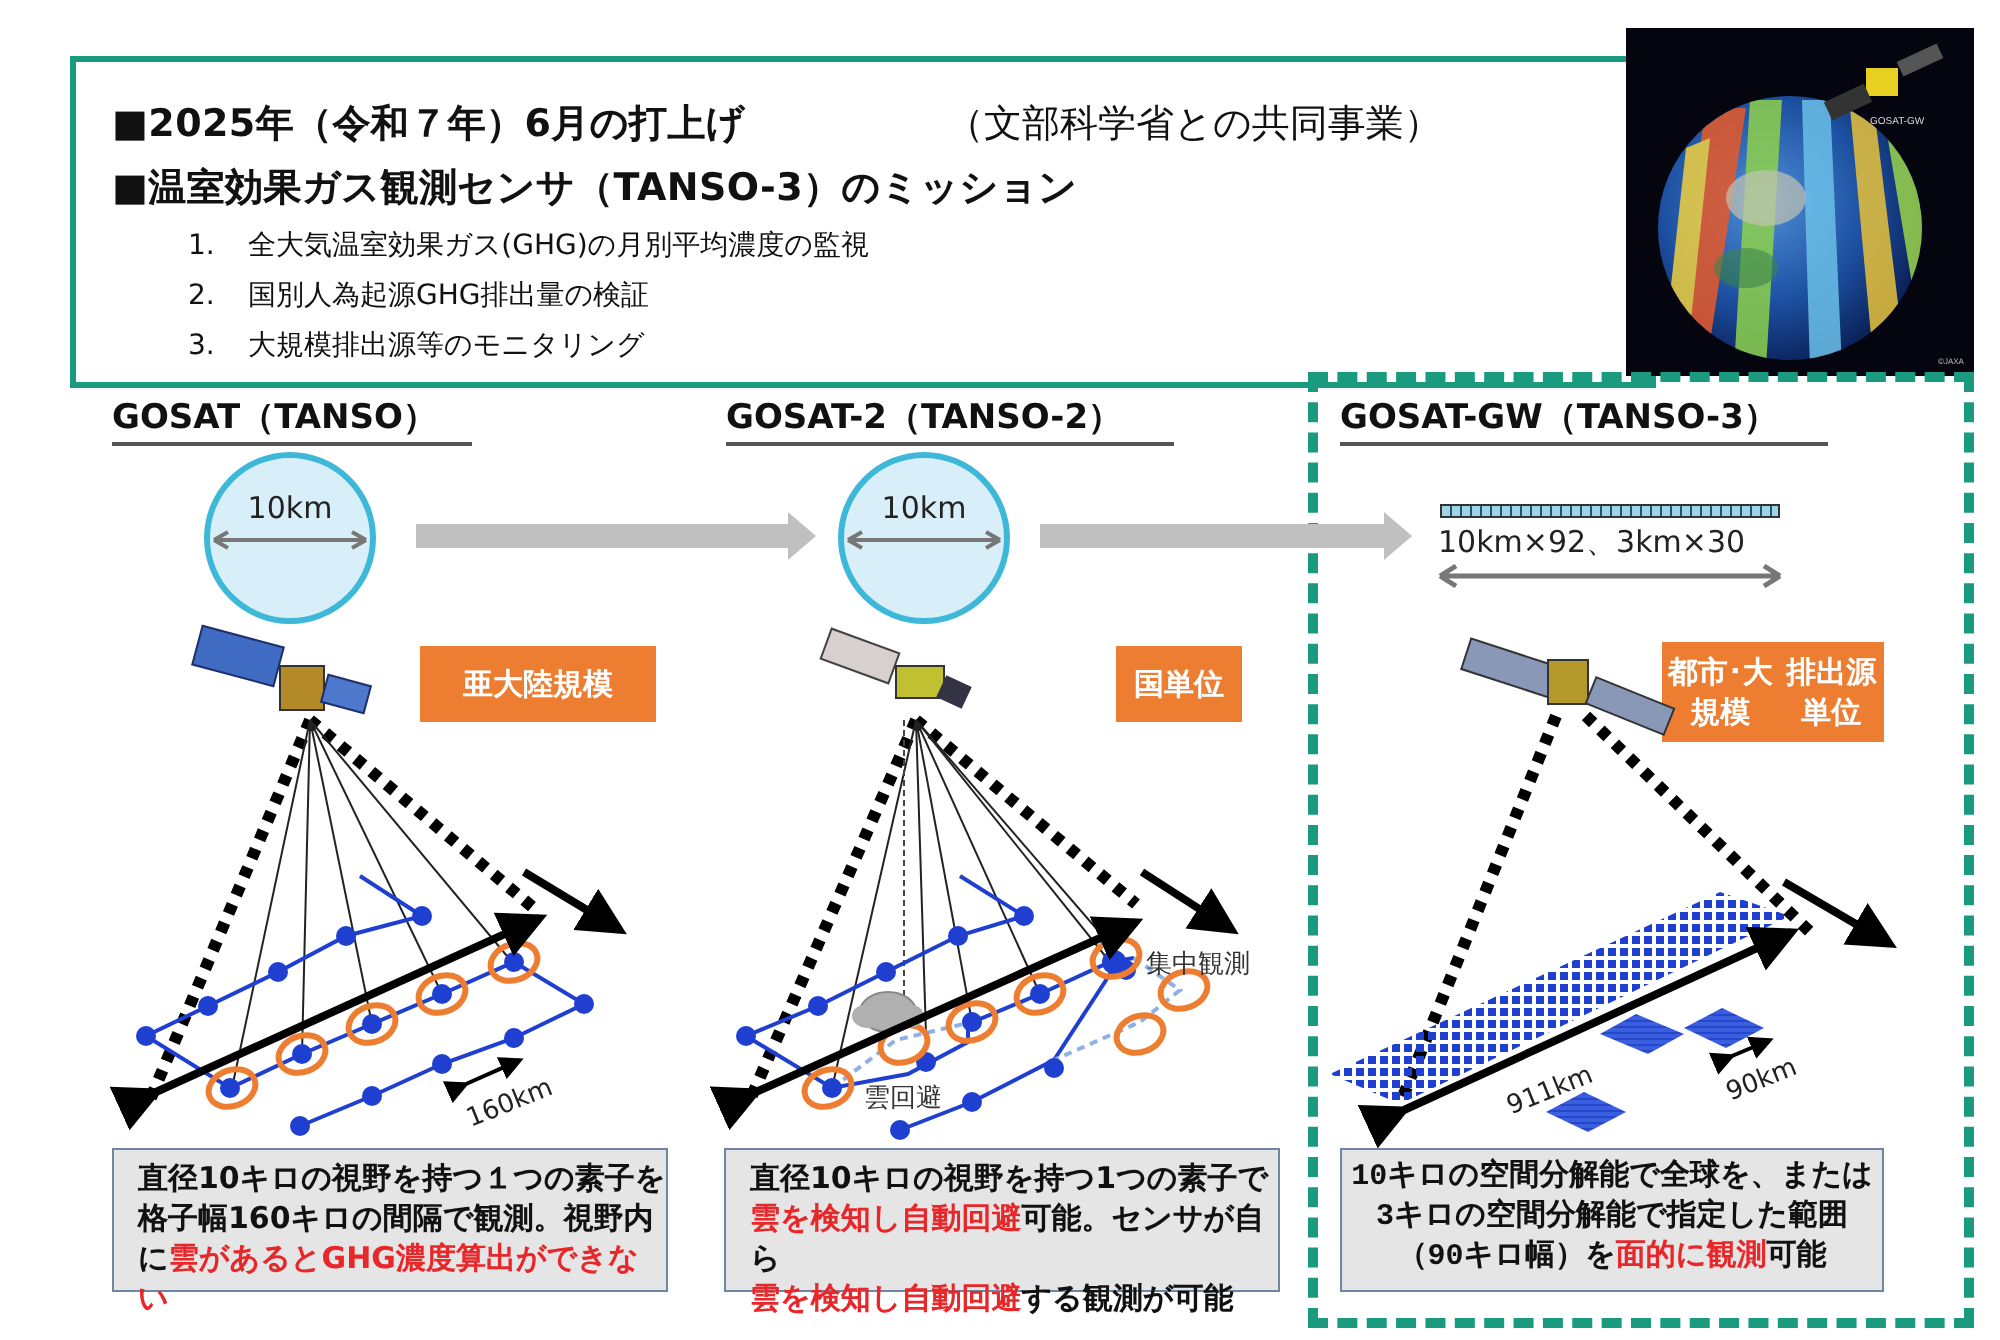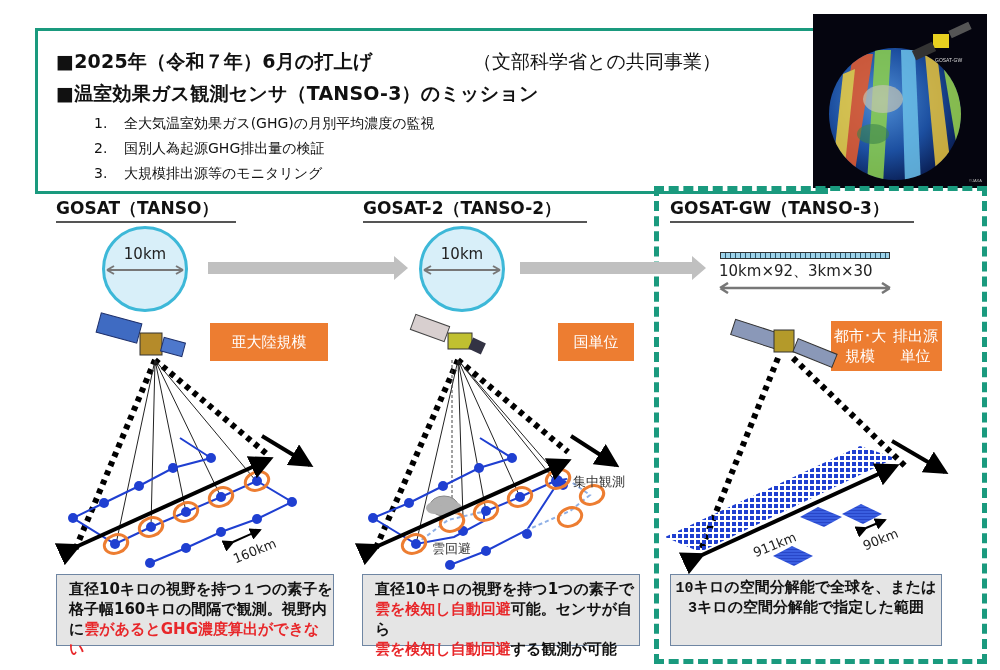--- a/index.html
+++ b/index.html
@@ -31,21 +31,21 @@
   .fov-circle {
     position: absolute; width: 86px; height: 86px; border-radius: 50%;
     border: 3px solid #3db8d8; background: #d8eff9;
   }
   .fov-label { position: absolute; width: 100%; top: 16px; text-align: center; font-size: 15px; color: #222; }
   .fov-arrow { position: absolute; left: 0; top: 36px; width: 100%; height: 10px; }
 
   .gray-arrow { position: absolute; height: 24px; }
 
   .orange-tag {
-    position: absolute; background: #ed7d31; color: #fff; font-weight: normal; font-size: 15px;
+    position: absolute; background: #ed7d31; color: #fff; font-weight: bold; font-size: 15px;
     text-align: center; display: flex; align-items: center; justify-content: center; line-height: 20px;
   }
 
   .desc-box {
     position: absolute; border: 1.5px solid #6f86a3; background: #e5e5e5;
     font-weight: bold; font-size: 15px; line-height: 20px; padding: 4px 0 0 12px; color: #111;
   }
   .red { color: #e8272a; }
 
   .gw-dashed {
@@ -130,21 +130,21 @@
   <path d="M0 6 L172 6 L172 0 L186 12 L172 24 L172 18 L0 18 Z" fill="#c0c0c0"></path>
 </svg>
 
 <div class="swath-bar"></div>
 <div class="swath-label">10km×92、3km×30</div>
 <svg style="position:absolute; left:718px; top:282px; width:174px; height:12px;" viewBox="0 0 174 12">
   <path d="M2 6 L172 6 M2 6 L10 1 M2 6 L10 11 M172 6 L164 1 M172 6 L164 11" stroke="#777" stroke-width="2.5" fill="none"></path>
 </svg>
 
 <div class="orange-tag" style="left:210px; top:323px; width:118px; height:38px;">亜大陸規模</div>
-<div class="orange-tag" style="left:558px; top:323px; width:76px; height:38px;">国単位</div>
+<div class="orange-tag" style="left:558px; top:323px; width:63px; height:38px;">国単位</div>
 <div class="orange-tag" style="left:831px; top:321px; width:111px; height:50px; flex-direction:row;">
   <span>都市･大規模</span>
   <span>排出源単位</span>
 </div>
 
 <svg class="diagram" viewBox="0 0 1000 670">
   <defs>
     <marker id="blkArrow" markerWidth="6" markerHeight="6" refX="5" refY="3" orient="auto">
       <path d="M0 0 L6 3 L0 6 Z" fill="#000"></path>
     </marker>
@@ -298,13 +298,14 @@
   <div><span>に</span><span class="red">雲があるとGHG濃度算出ができない</span></div>
 </div>
 <div class="desc-box" style="left:362px; top:574px; width:278px; height:72px;">
   <div><span>直径10キロの視野を持つ1つの素子で</span></div>
   <div><span class="red">雲を検知し自動回避</span><span>可能。センサが自ら</span></div>
   <div><span class="red">雲を検知し自動回避</span><span>する観測が可能</span></div>
 </div>
 <div class="desc-box" style="left:670px; top:574px; width:272px; height:72px; text-align:center; padding-left:0;font-family:Liberation Mono, monospace;">
   <div><span>10キロの空間分解能で全球を、または</span></div>
   <div><span>3キロの空間分解能で指定した範囲</span></div>
+  <div><span>（90キロ幅）を</span><span class="red">面的に観測</span><span>可能</span></div>
 </div>
 
 </body></html>

